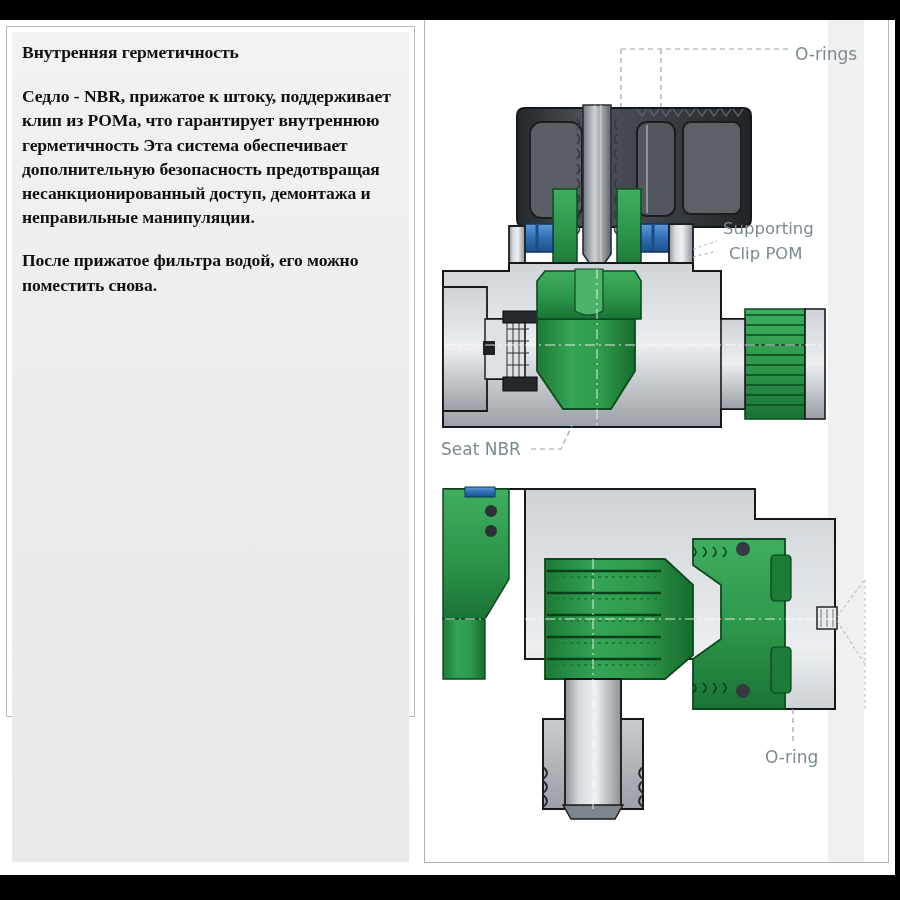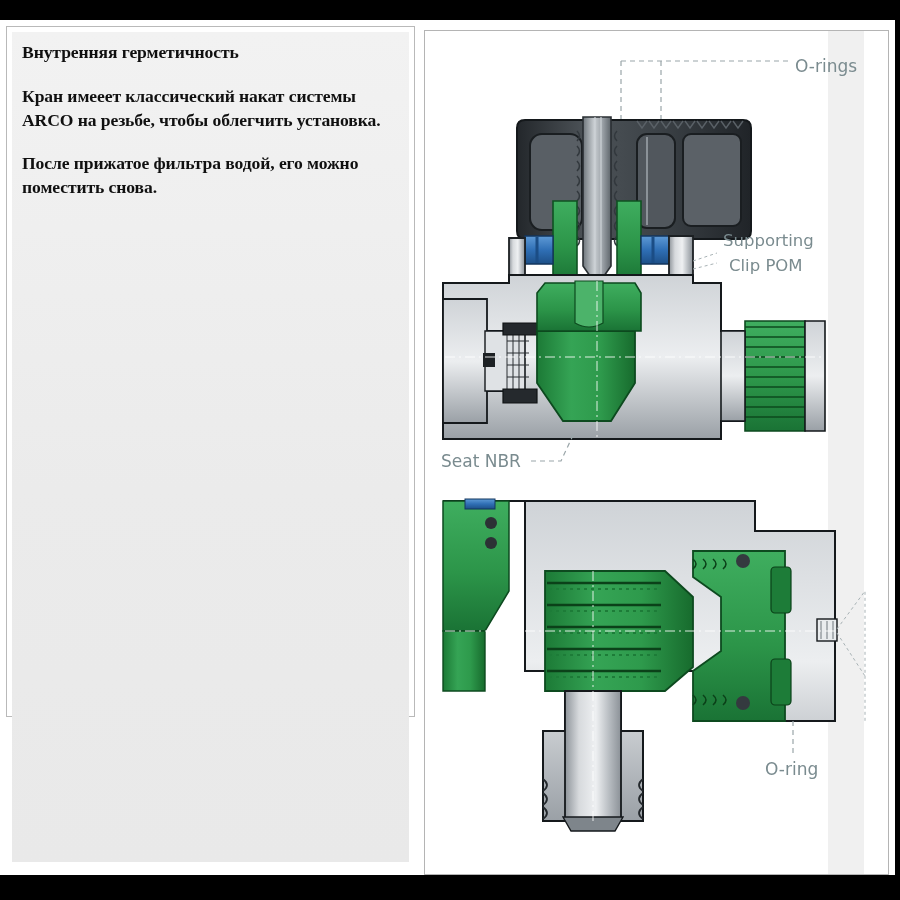--- a/index.html
+++ b/index.html
@@ -41,21 +41,21 @@
     font-weight:bold;
     margin:0 0 19px 0;
     letter-spacing:-0.1px;
     text-rendering:optimizeLegibility;
   }
   .para.heading{margin-bottom:20px;}
   .para.tight{margin-bottom:18px;}
 
   
   .diagram-panel{
-    position:absolute;left:424px;top:30px;
+    position:absolute;left:424px;top:18px;
     width:465px;height:845px;
     border:1px solid #b4b4b4;
     background:#ffffff;
     box-sizing:border-box;
     overflow:hidden;
   }
   .diagram-panel .tintcol{
     position:absolute;right:24px;top:0;width:36px;height:100%;
     background:#f0f0f0;
   }
@@ -79,21 +79,21 @@
 </head>
 <body>
 
 <div id="stage">
 
   <div class="page"></div>
 
   <div class="text-panel">
     <div class="text-inner">
       <p class="para heading">Внутренняя герметичность</p>
-      <p class="para tight">Кран  имееет классический накат системы ARCO на резьбе, чтобы облегчить установка.</p>
+      <p class="para">Седло - NBR, прижатое к штоку, поддерживает клип из POMa, что гарантирует внутреннюю герметичность Эта система обеспечивает дополнительную безопасность предотвращая несанкционированный доступ, демонтажа и неправильные манипуляции.</p>
       <p class="para tight">После прижатое фильтра водой, его можно поместить снова.</p>
     </div>
   </div>
 
   <div class="diagram-panel">
     <div class="tintcol"></div>
 
     <div class="svgwrap">
     <svg viewBox="0 0 465 845" width="465" height="845" xmlns="http://www.w3.org/2000/svg">
       <defs>

